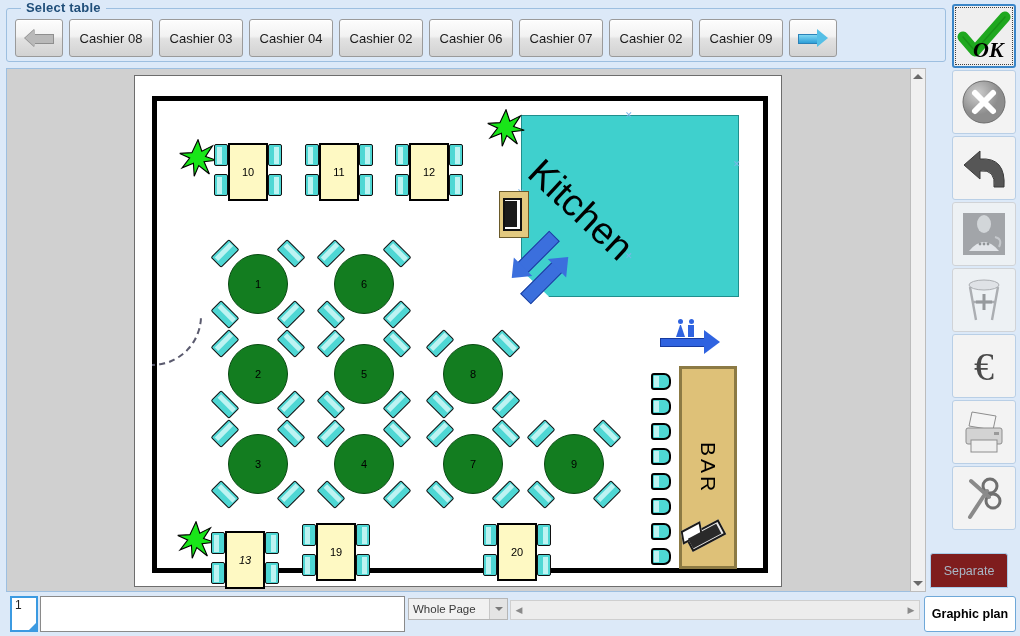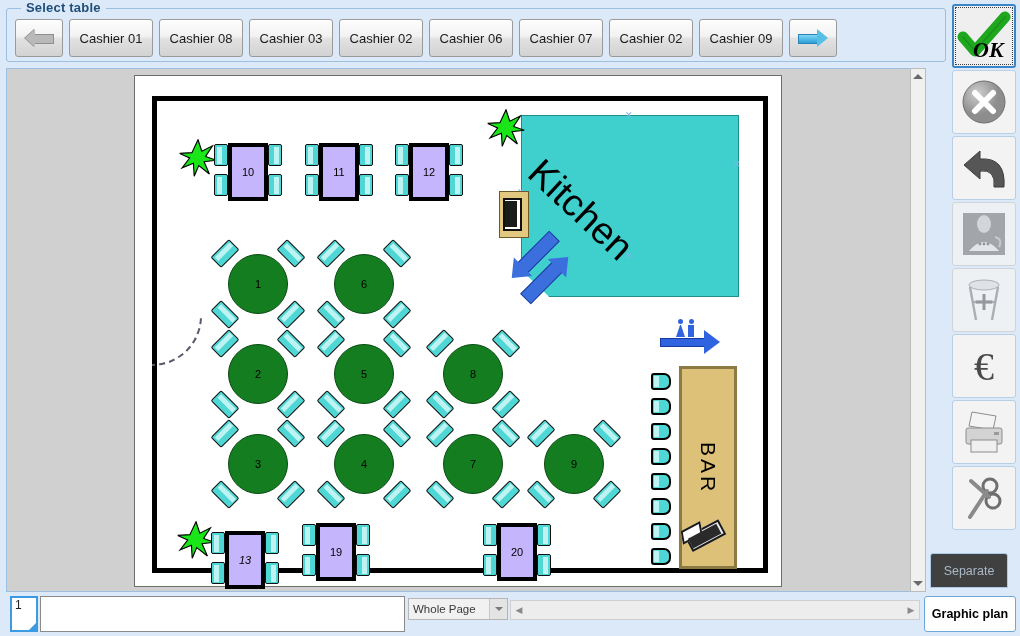--- a/index.html
+++ b/index.html
@@ -130,21 +130,21 @@
     border: 2px solid #3a86c8;
     background: #efefef;
     outline: 1px dotted #404040; outline-offset: -4px;
   }
   .tool.disabled { filter: grayscale(1) opacity(.75); }
 
   
   #sep-tab {
     position: absolute; left: 930px; top: 553px;
     width: 78px; height: 35px;
-    background: #404040;
+    background: #7f1d1d;
     border: 1px solid #a9cbe8;
     border-radius: 3px 3px 0 0;
     color: #a9b7c6; font-size: 12.5px;
     display: flex; align-items: center; justify-content: center;
   }
   #graphic-tab {
     position: absolute; left: 924px; top: 596px;
     width: 92px; height: 36px;
     background: #ffffff;
     border: 1px solid #6fa8d8;
@@ -298,21 +298,21 @@
     background: #4ed7d4; border: 1.5px solid #111;
     border-radius: 2px;
     z-index: 1;
   }
   .chair::after {
     content:""; position:absolute; left:2px; top:2px;
     width: 21px; height: 5px; background: #bdf3f2;
   }
   .table-rect .top {
     position: absolute;
-    background: #c4b5fd; border: 4px solid #000000;
+    background: #fef9c3; border: 2px solid #000000;
     display: flex; align-items: center; justify-content: center;
     color: #000; font-size: 11px; z-index: 2;
   }
   .chair-v {
     position: absolute; width: 14px; height: 22px;
     background: #4ed7d4; border: 1.5px solid #111; border-radius: 2px; z-index: 1;
   }
   .chair-v::after{
     content:""; position:absolute; top:2px; width:5px;height:17px;background:#bdf3f2;
   }
@@ -323,23 +323,23 @@
 <body>
 
 <div id="app">
 
   <div id="top-group">
     <div id="top-legend">Select table</div>
     <div id="tabbar">
       <div class="btn3d nav-btn">
         <span class="arrow-back"></span>
       </div>
-      <div class="btn3d cashier-btn">Cashier 01</div>
       <div class="btn3d cashier-btn">Cashier 08</div>
       <div class="btn3d cashier-btn">Cashier 03</div>
+      <div class="btn3d cashier-btn">Cashier 04</div>
       <div class="btn3d cashier-btn">Cashier 02</div>
       <div class="btn3d cashier-btn">Cashier 06</div>
       <div class="btn3d cashier-btn">Cashier 07</div>
       <div class="btn3d cashier-btn">Cashier 02</div>
       <div class="btn3d cashier-btn">Cashier 09</div>
       <div class="btn3d nav-btn">
         <span class="arrow-fwd"></span>
       </div>
     </div>
   </div>

